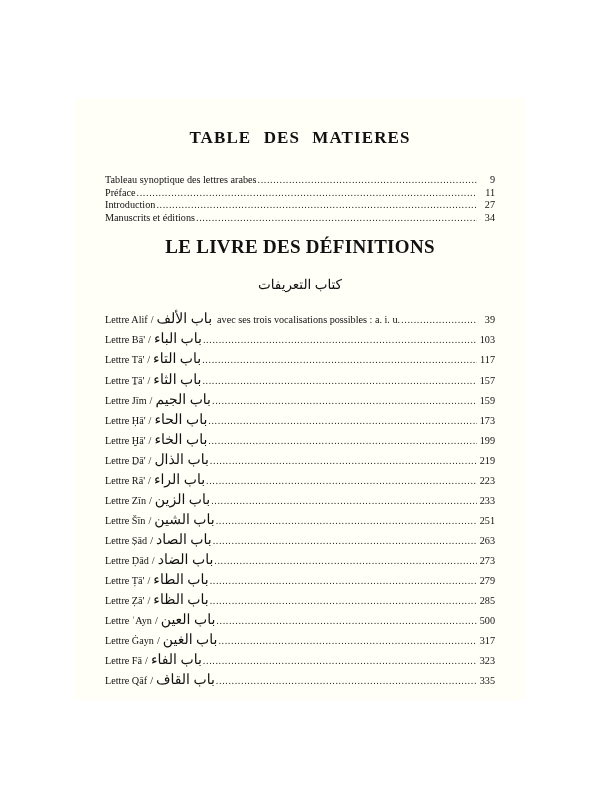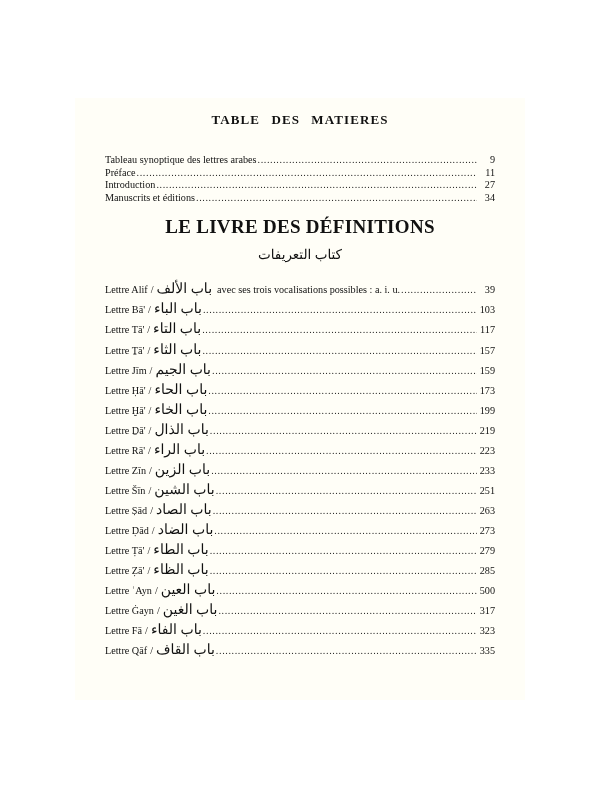--- a/index.html
+++ b/index.html
@@ -27,25 +27,25 @@
     position: absolute;
     left: 30px;
     top: 0;
     width: 390px;
     height: 602px;
   }
 
   .toc-title {
     text-align: center;
     font-weight: bold;
-    font-size: 13px;
+    font-size: 17px;
     letter-spacing: 1.1px;
     word-spacing: 7px;
     color: #111;
-    margin-top: 14px;
+    margin-top: 30px;
   }
 
   .front-matter {
     margin-top: 26px;
   }
 
   .entry {
     display: flex;
     align-items: baseline;
     font-size: 10.2px;
@@ -87,21 +87,21 @@
   }
   .book-title {
     font-weight: bold;
     font-size: 19px;
     color: #111;
     letter-spacing: 0.3px;
   }
   .book-title-ar {
     font-size: 13.5px;
     color: #111;
-    margin-top: 8px;
+    margin-top: 18px;
     direction: rtl;
   }
 
   .letters {
     margin-top: 16px;
   }
   .letters .entry {
     line-height: 19.05px;
   }
 

